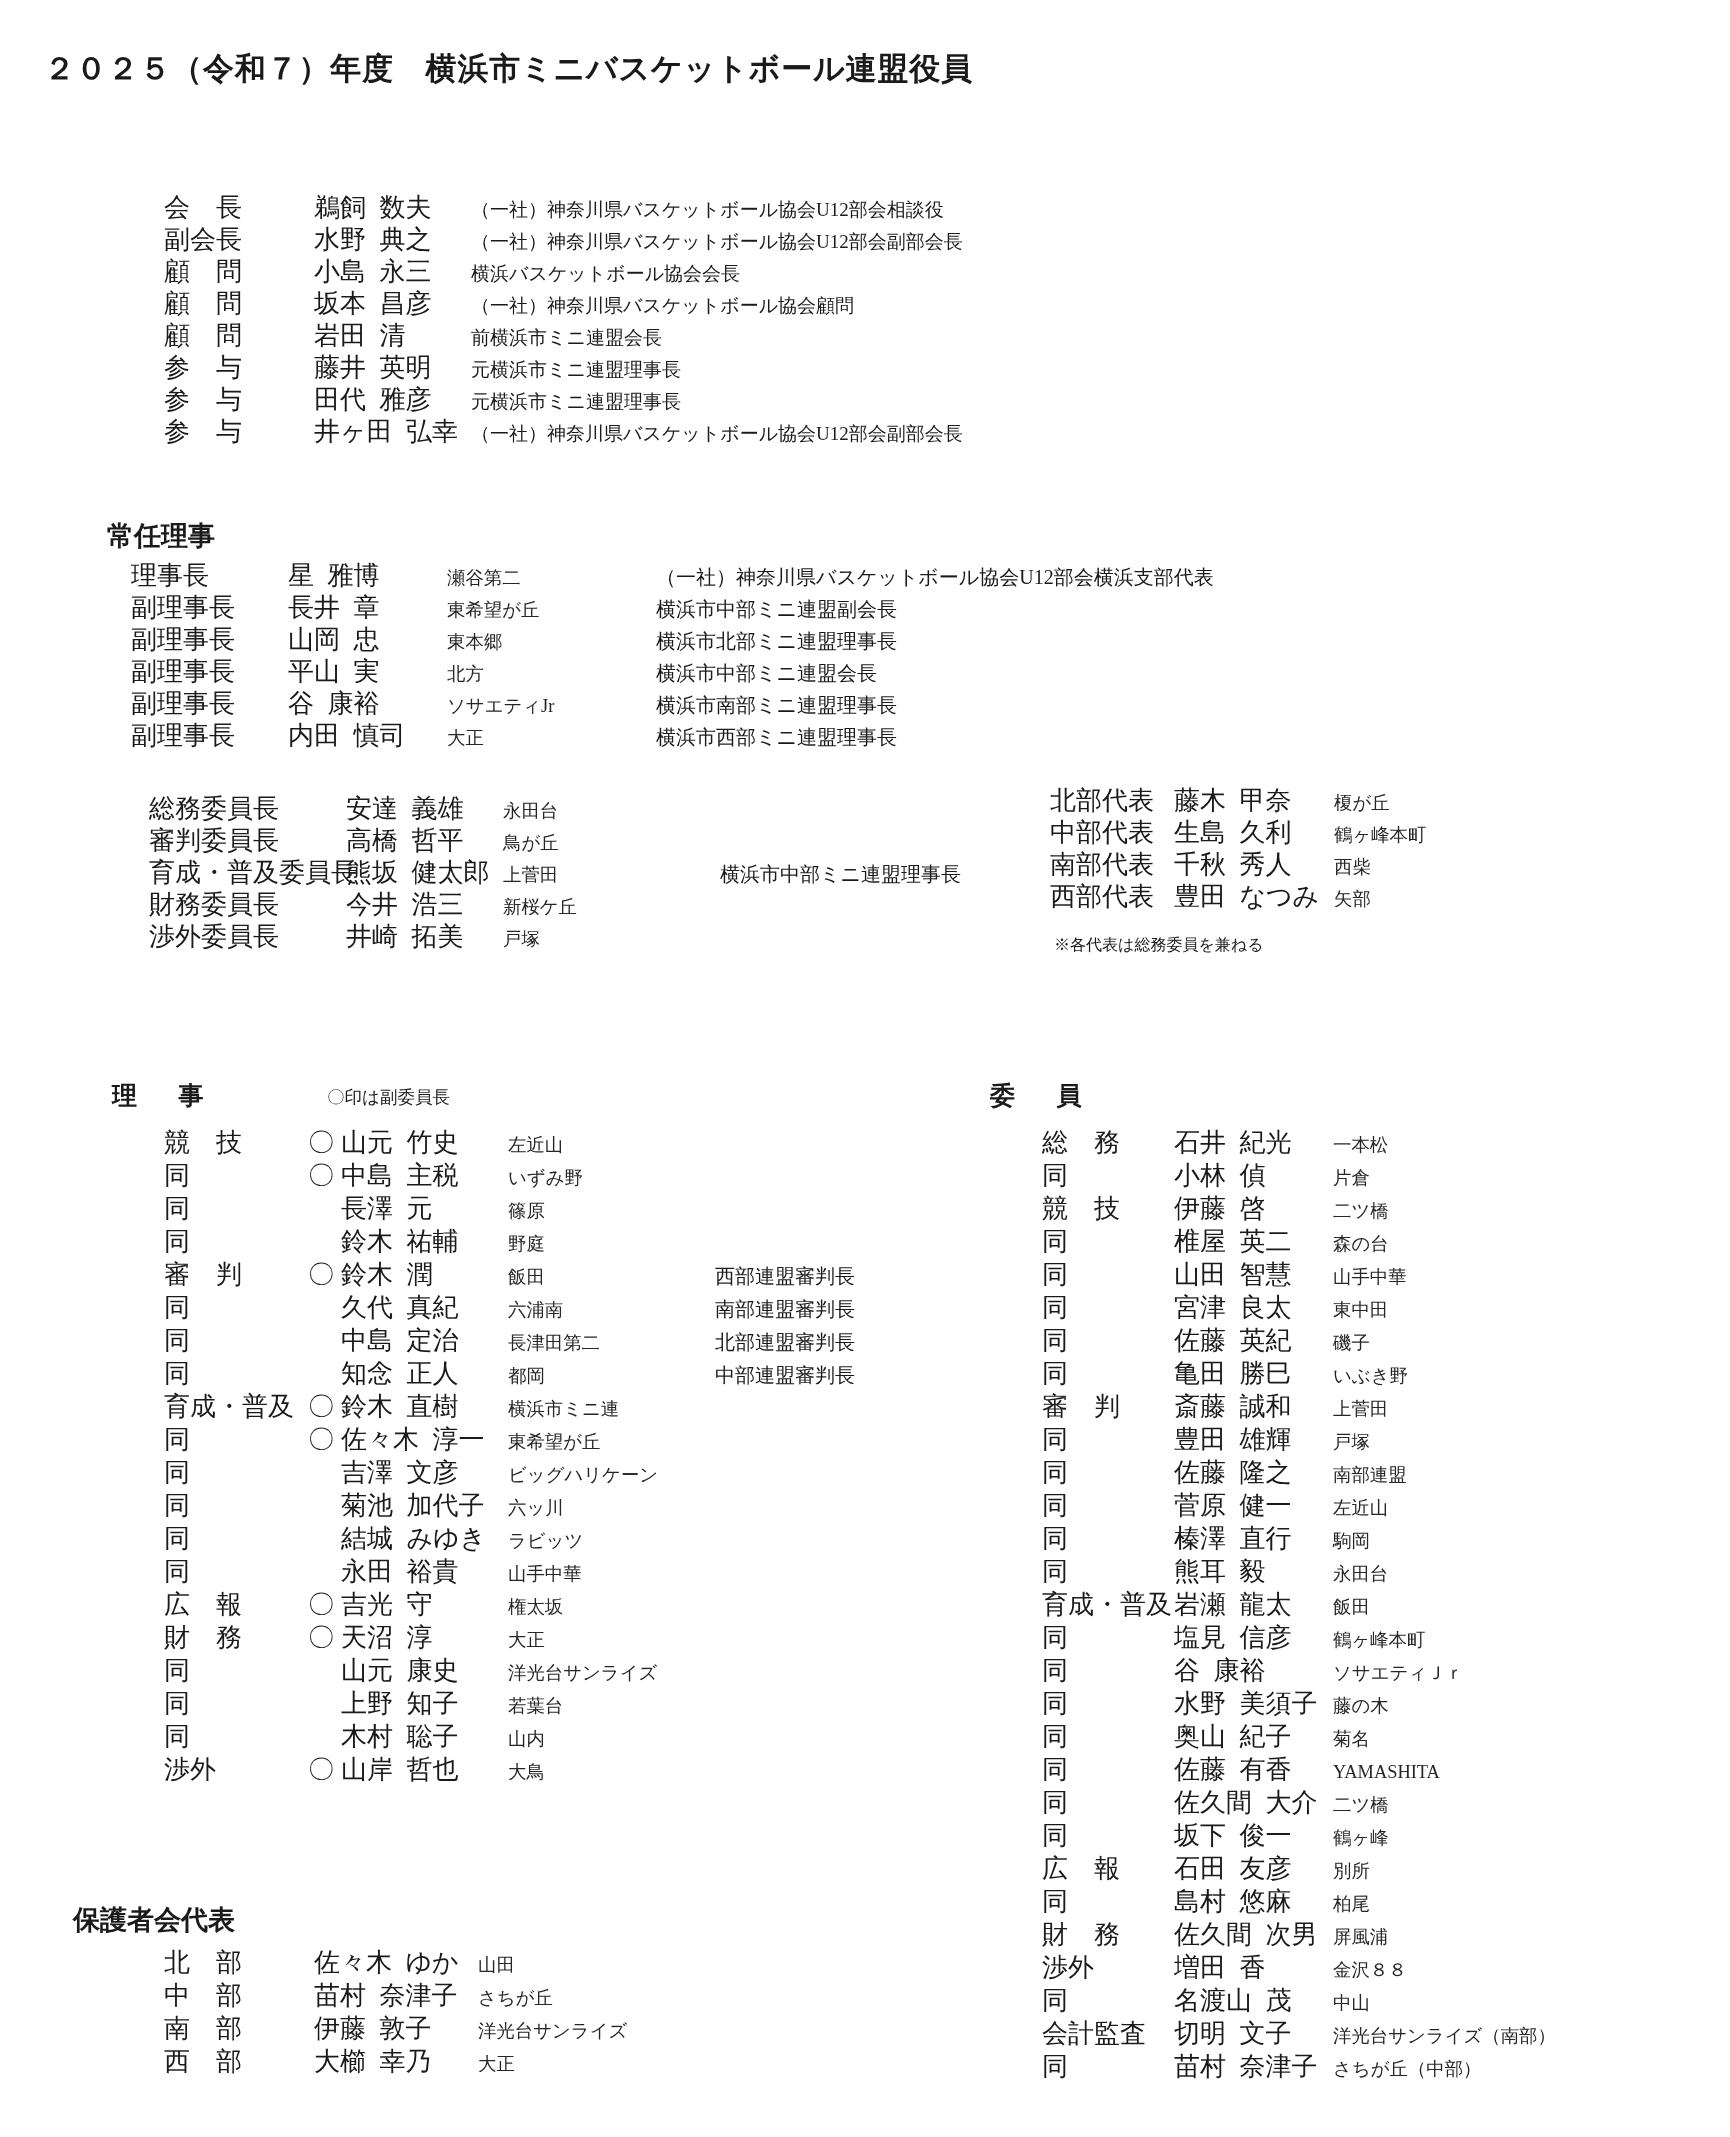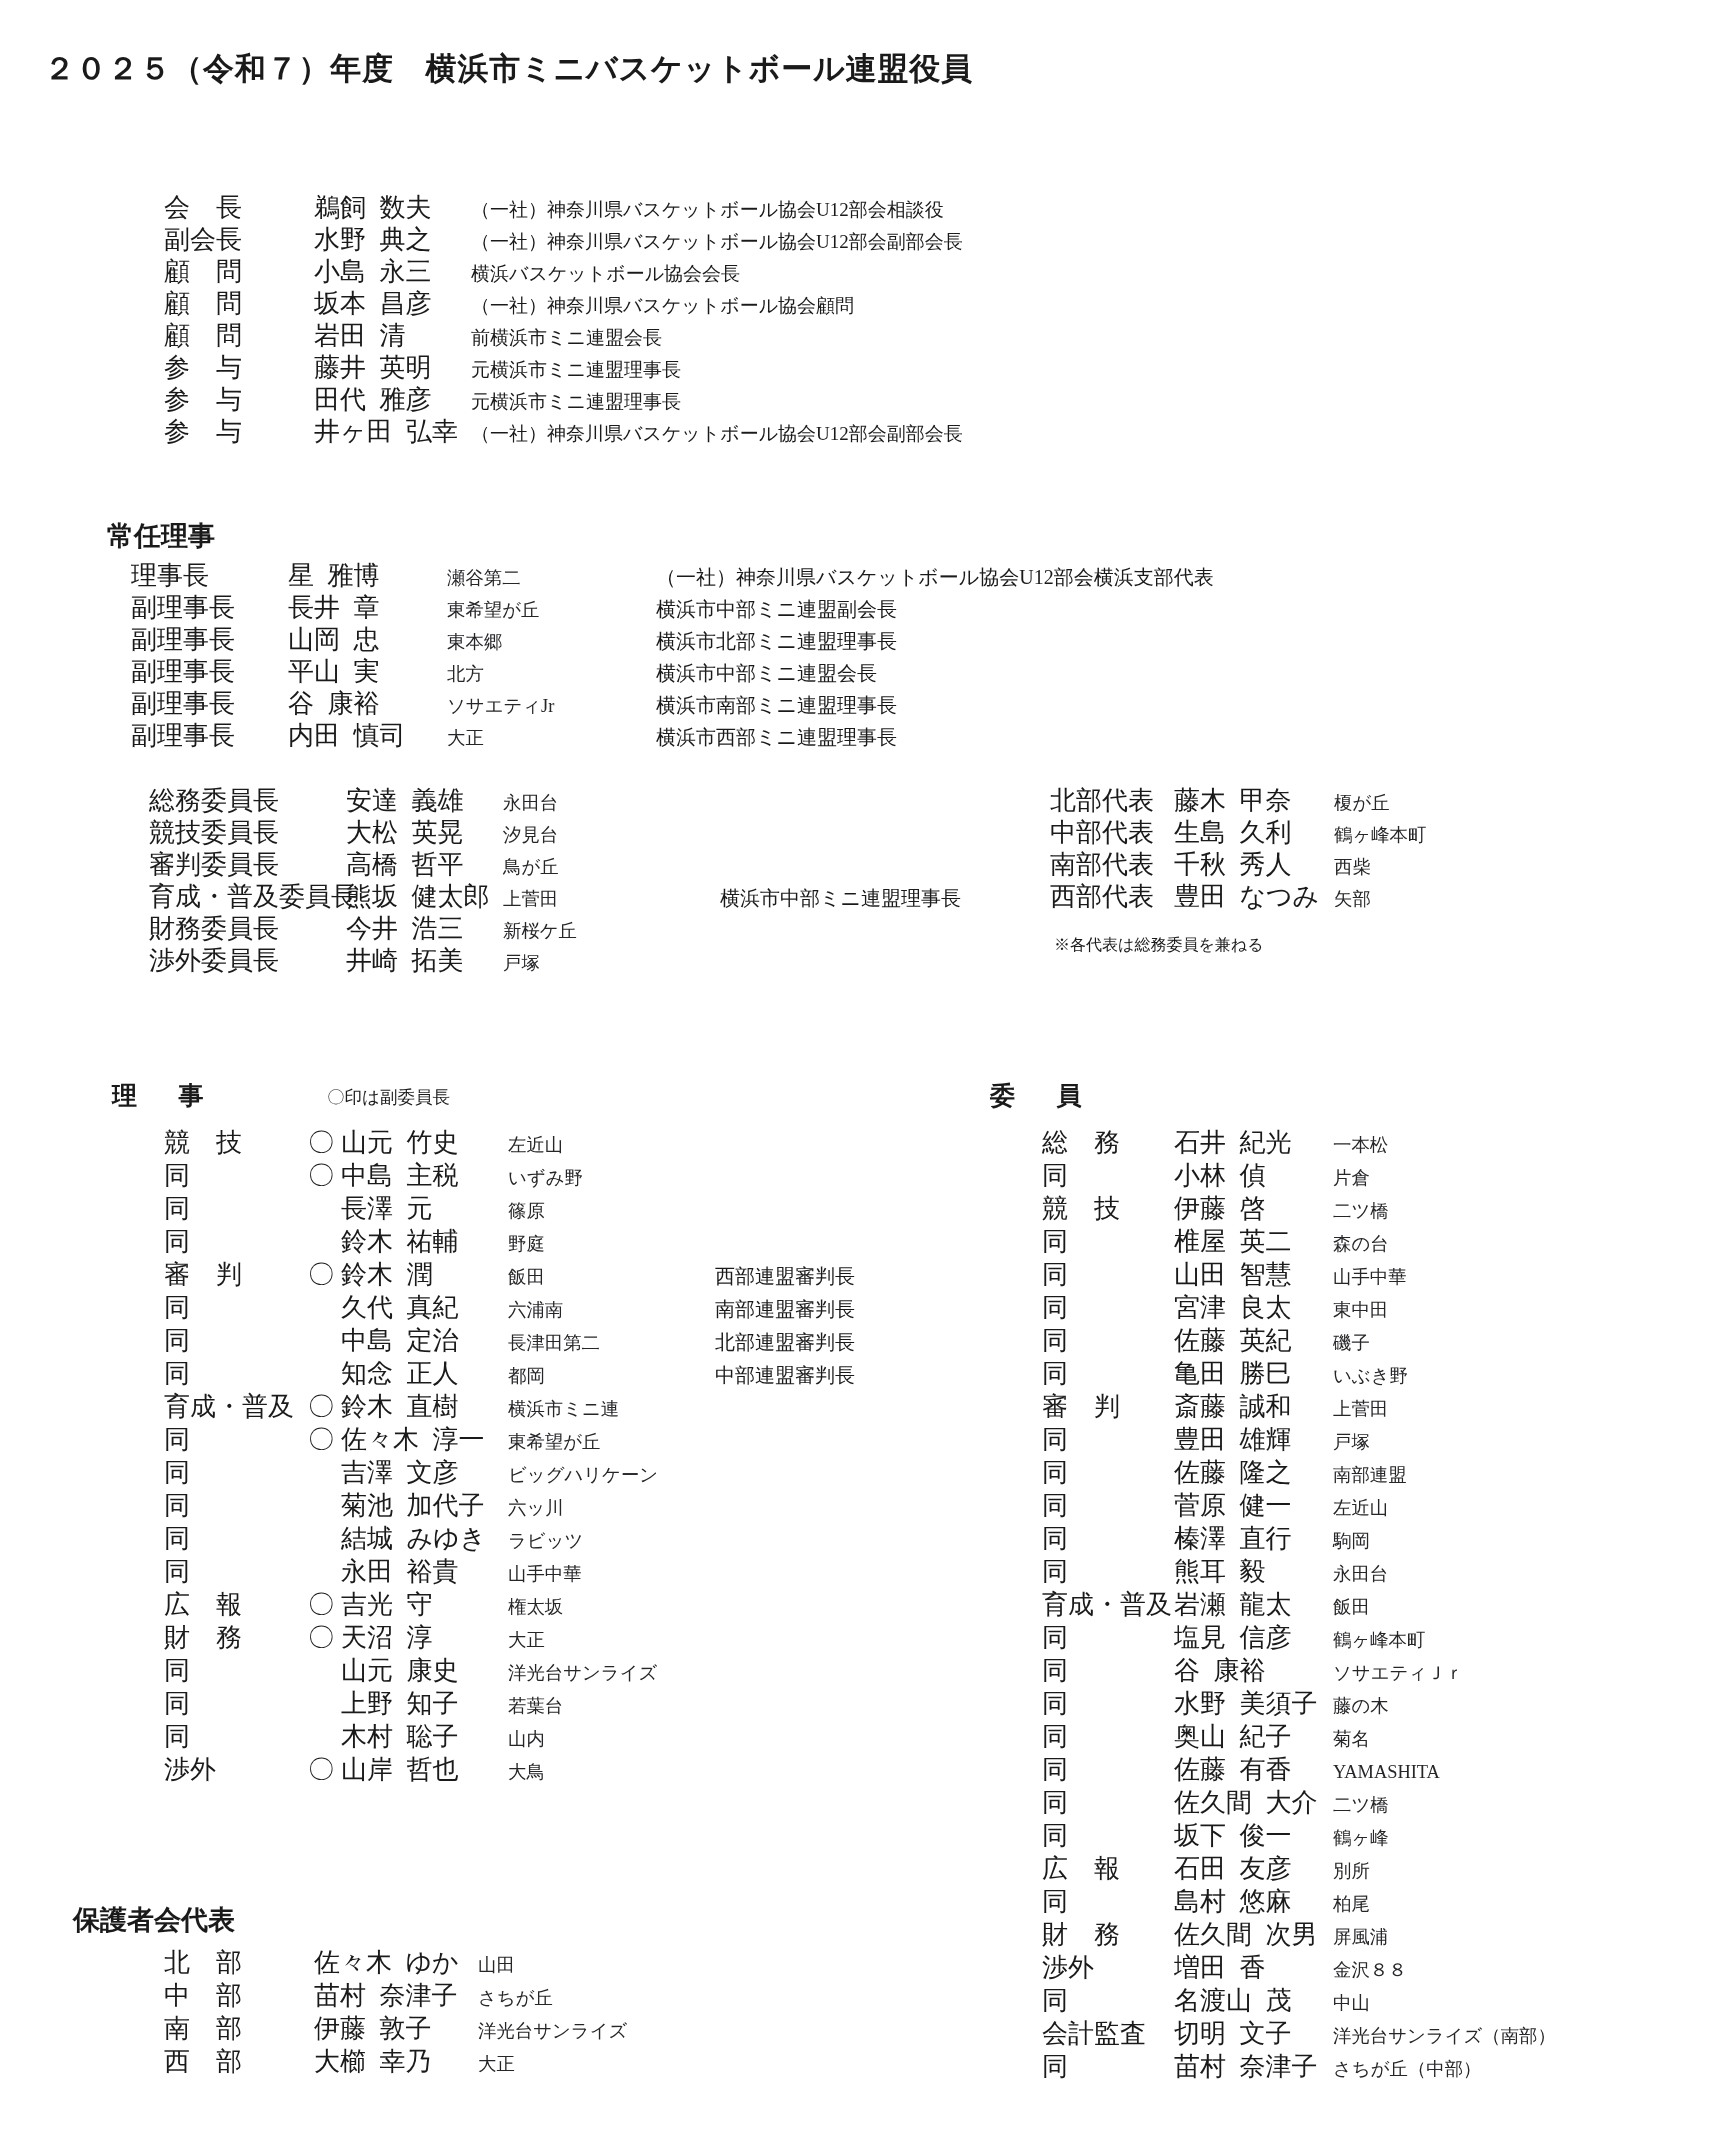--- a/index.html
+++ b/index.html
@@ -107,21 +107,21 @@
   #standing .club { width: 209px; display: inline-block; }
   #standing .note-col { font-size: 20px; }
 
   
   #chairs {
     position: absolute;
     top: 783px;
     left: 149px;
   }
   #chairs .row { height: 32px; }
-  #chairs .role { width: 185px; display: inline-block; }
+  #chairs .role { width: 185px; display: inline-block; margin-top: 8px; }
   #chairs .name-box { width: 157px; display: inline-block; margin-left: 12px; }
   #chairs .club { width: 217px; display: inline-block; }
 
   
   #regions {
     position: absolute;
     top: 783px;
     left: 1050px;
   }
   #regions .row { height: 32px; }
@@ -212,21 +212,20 @@
       <div class="row"><span class="role">理事長</span><span class="name-box"><span class="surname">星</span>　<span class="given">雅博</span></span><span class="club">瀬谷第二</span><span class="note-col">（一社）神奈川県バスケットボール協会U12部会横浜支部代表</span></div>
       <div class="row"><span class="role">副理事長</span><span class="name-box"><span class="surname">長井</span>　<span class="given">章</span></span><span class="club">東希望が丘</span><span class="note-col">横浜市中部ミニ連盟副会長</span></div>
       <div class="row"><span class="role">副理事長</span><span class="name-box"><span class="surname">山岡</span>　<span class="given">忠</span></span><span class="club">東本郷</span><span class="note-col">横浜市北部ミニ連盟理事長</span></div>
       <div class="row"><span class="role">副理事長</span><span class="name-box"><span class="surname">平山</span>　<span class="given">実</span></span><span class="club">北方</span><span class="note-col">横浜市中部ミニ連盟会長</span></div>
       <div class="row"><span class="role">副理事長</span><span class="name-box"><span class="surname">谷</span>　<span class="given">康裕</span></span><span class="club">ソサエティJr</span><span class="note-col">横浜市南部ミニ連盟理事長</span></div>
       <div class="row"><span class="role">副理事長</span><span class="name-box"><span class="surname">内田</span>　<span class="given">慎司</span></span><span class="club">大正</span><span class="note-col">横浜市西部ミニ連盟理事長</span></div>
     </div>
 
   <div id="chairs">
       <div class="row"><span class="role">総務委員長</span><span class="name-box"><span class="surname">安達</span>　<span class="given">義雄</span></span><span class="club">永田台</span><span class="note-col"></span></div>
-      <div class="row"><span class="role">競技委員長</span><span class="name-box"><span class="surname">大松</span>　<span class="given">英晃</span></span><span class="club">汐見台</span><span class="note-col"></span></div>
       <div class="row"><span class="role">審判委員長</span><span class="name-box"><span class="surname">高橋</span>　<span class="given">哲平</span></span><span class="club">鳥が丘</span><span class="note-col"></span></div>
       <div class="row"><span class="role">育成・普及委員長</span><span class="name-box"><span class="surname">熊坂</span>　<span class="given">健太郎</span></span><span class="club">上菅田</span><span class="note-col">横浜市中部ミニ連盟理事長</span></div>
       <div class="row"><span class="role">財務委員長</span><span class="name-box"><span class="surname">今井</span>　<span class="given">浩三</span></span><span class="club">新桜ケ丘</span><span class="note-col"></span></div>
       <div class="row"><span class="role">渉外委員長</span><span class="name-box"><span class="surname">井崎</span>　<span class="given">拓美</span></span><span class="club">戸塚</span><span class="note-col"></span></div>
     </div>
 
   <div id="regions">
       <div class="row"><span class="role">北部代表</span><span class="name-box"><span class="surname">藤木</span>　<span class="given">甲奈</span></span><span class="club">榎が丘</span></div>
       <div class="row"><span class="role">中部代表</span><span class="name-box"><span class="surname">生島</span>　<span class="given">久利</span></span><span class="club">鶴ヶ峰本町</span></div>
       <div class="row"><span class="role">南部代表</span><span class="name-box"><span class="surname">千秋</span>　<span class="given">秀人</span></span><span class="club">西柴</span></div>

